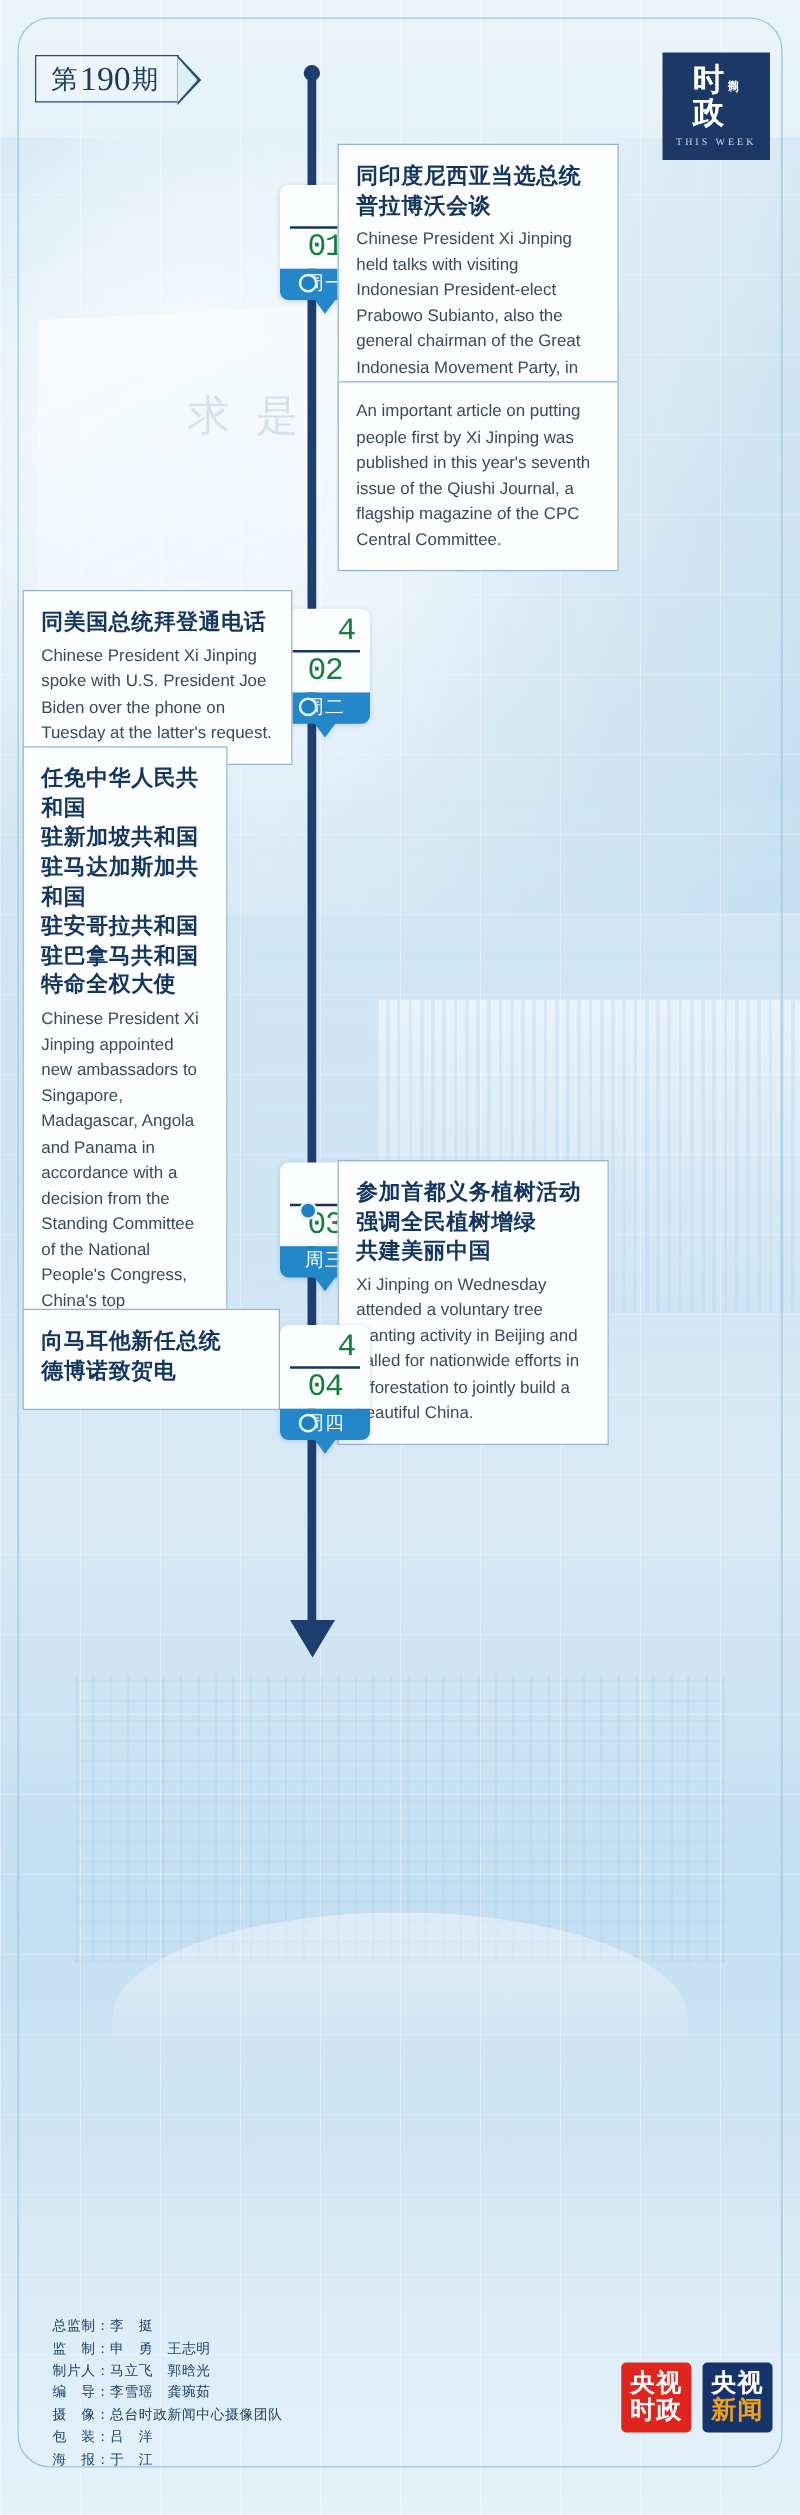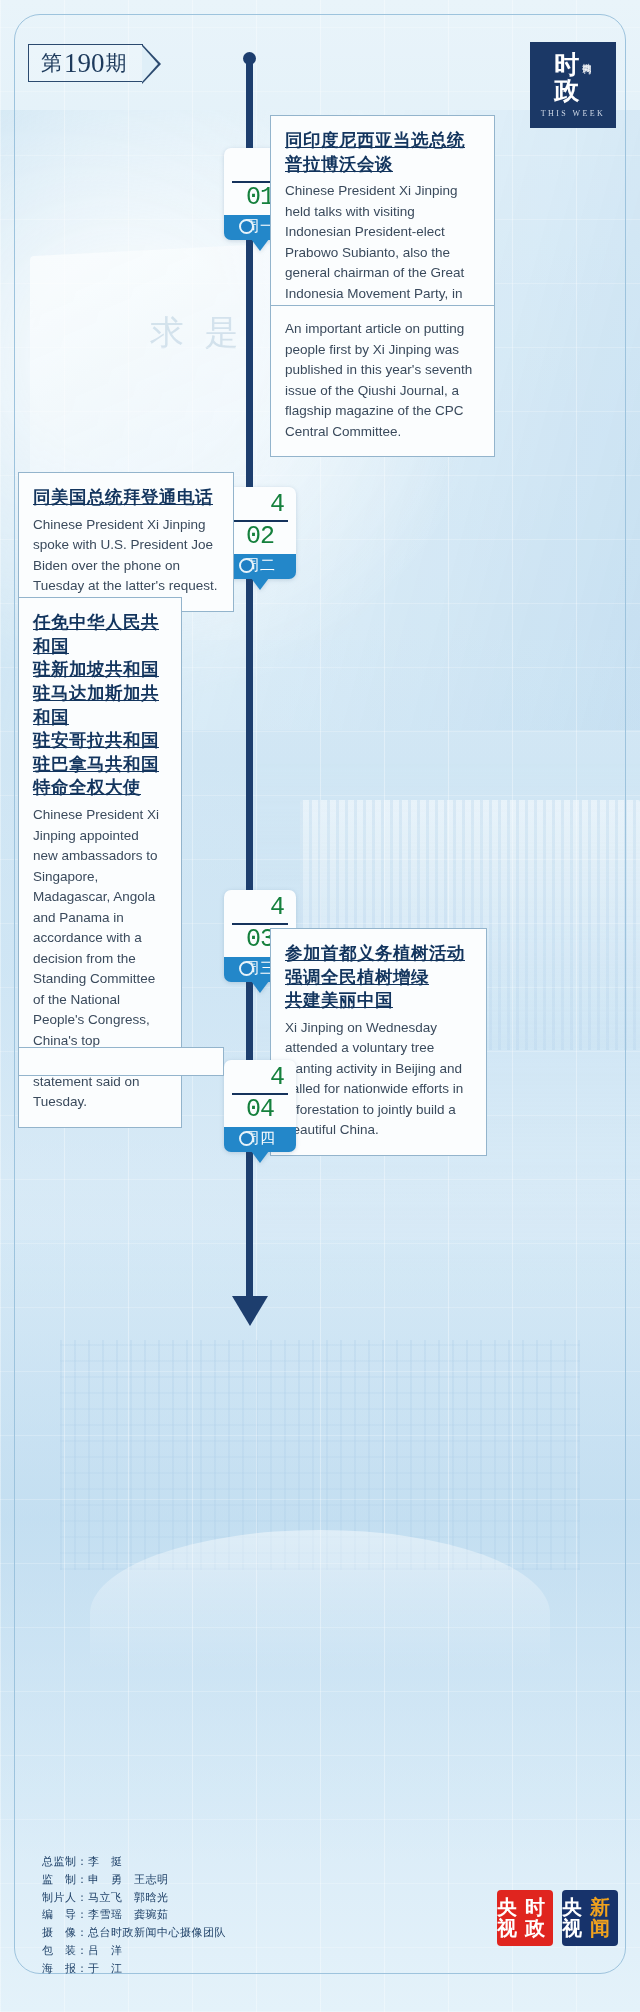--- a/index.html
+++ b/index.html
@@ -286,21 +286,20 @@
     padding: 13px 14px 14px;
   }
   .card .title {
     font-family: "Liberation Serif", serif;
     font-weight: bold;
     font-size: 17.5px;
     line-height: 1.35;
     color: #13355e;
     letter-spacing: .5px;
     margin-bottom: 5px;
-    text-decoration: underline;
   }
   .card .body {
     font-family: "Liberation Sans", sans-serif;
     font-size: 13.5px;
     line-height: 1.52;
     color: #3a4a5c;
   }
 
   
   .credits {
@@ -317,21 +316,21 @@
   .footer-logos {
     position: absolute;
     right: 22px; top: 1890px;
     display: flex;
     gap: 9px;
   }
   .flogo {
     width: 56px; height: 56px;
     border-radius: 4px;
     display: flex;
-    flex-direction: row;
+    flex-direction: column;
     align-items: center;
     justify-content: center;
     font-family: "Liberation Sans", sans-serif;
     font-weight: bold;
     font-size: 20px;
     line-height: 1.06;
     letter-spacing: 1px;
   }
   .flogo-red { background: #e0251f; color: #ffffff; }
   .flogo-blue { background: #17336b; color: #ffffff; }
@@ -407,21 +406,21 @@
   <div class="card" style="left:18px; top:597px; width:164px;">
     <div class="title" style="white-space:pre-line;">任免中华人民共和国
 驻新加坡共和国
 驻马达加斯加共和国
 驻安哥拉共和国
 驻巴拿马共和国
 特命全权大使</div>
     <div class="body">Chinese President Xi Jinping appointed new ambassadors to Singapore, Madagascar, Angola and Panama in accordance with a decision from the Standing Committee of the National People's Congress, China's top legislature, an official statement said on Tuesday.</div>
   </div>
 
-  <div class="date-badge" style="left:224px; top:890px;">
+  <div class="date-badge" style="left:224px; top:930px;">
     <div class="top">
       <div class="month">4</div>
       <div class="rule"></div>
       <div class="day">03</div>
     </div>
     <div class="weekday">周三</div>
   </div>
   <div class="node-dot" style="top:961px;"></div>
 
   <div class="card" style="left:270px; top:928px; width:217px;">
@@ -435,20 +434,22 @@
     <div class="top">
       <div class="month">4</div>
       <div class="rule"></div>
       <div class="day">04</div>
     </div>
     <div class="weekday">周四</div>
   </div>
   <div class="node-dot" style="top:1131px;"></div>
 
   <div class="card" style="left:18px; top:1047px; width:206px;">
+    <div class="title" style="white-space:pre-line;">向马耳他新任总统
+德博诺致贺电</div>
   </div>
 
   <div class="credits">
     <div class="line">总监制：李　挺</div>
     <div class="line">监　制：申　勇　王志明</div>
     <div class="line">制片人：马立飞　郭晗光</div>
     <div class="line">编　导：李雪瑶　龚琬茹</div>
     <div class="line">摄　像：总台时政新闻中心摄像团队</div>
     <div class="line">包　装：吕　洋</div>
     <div class="line">海　报：于　江</div>

